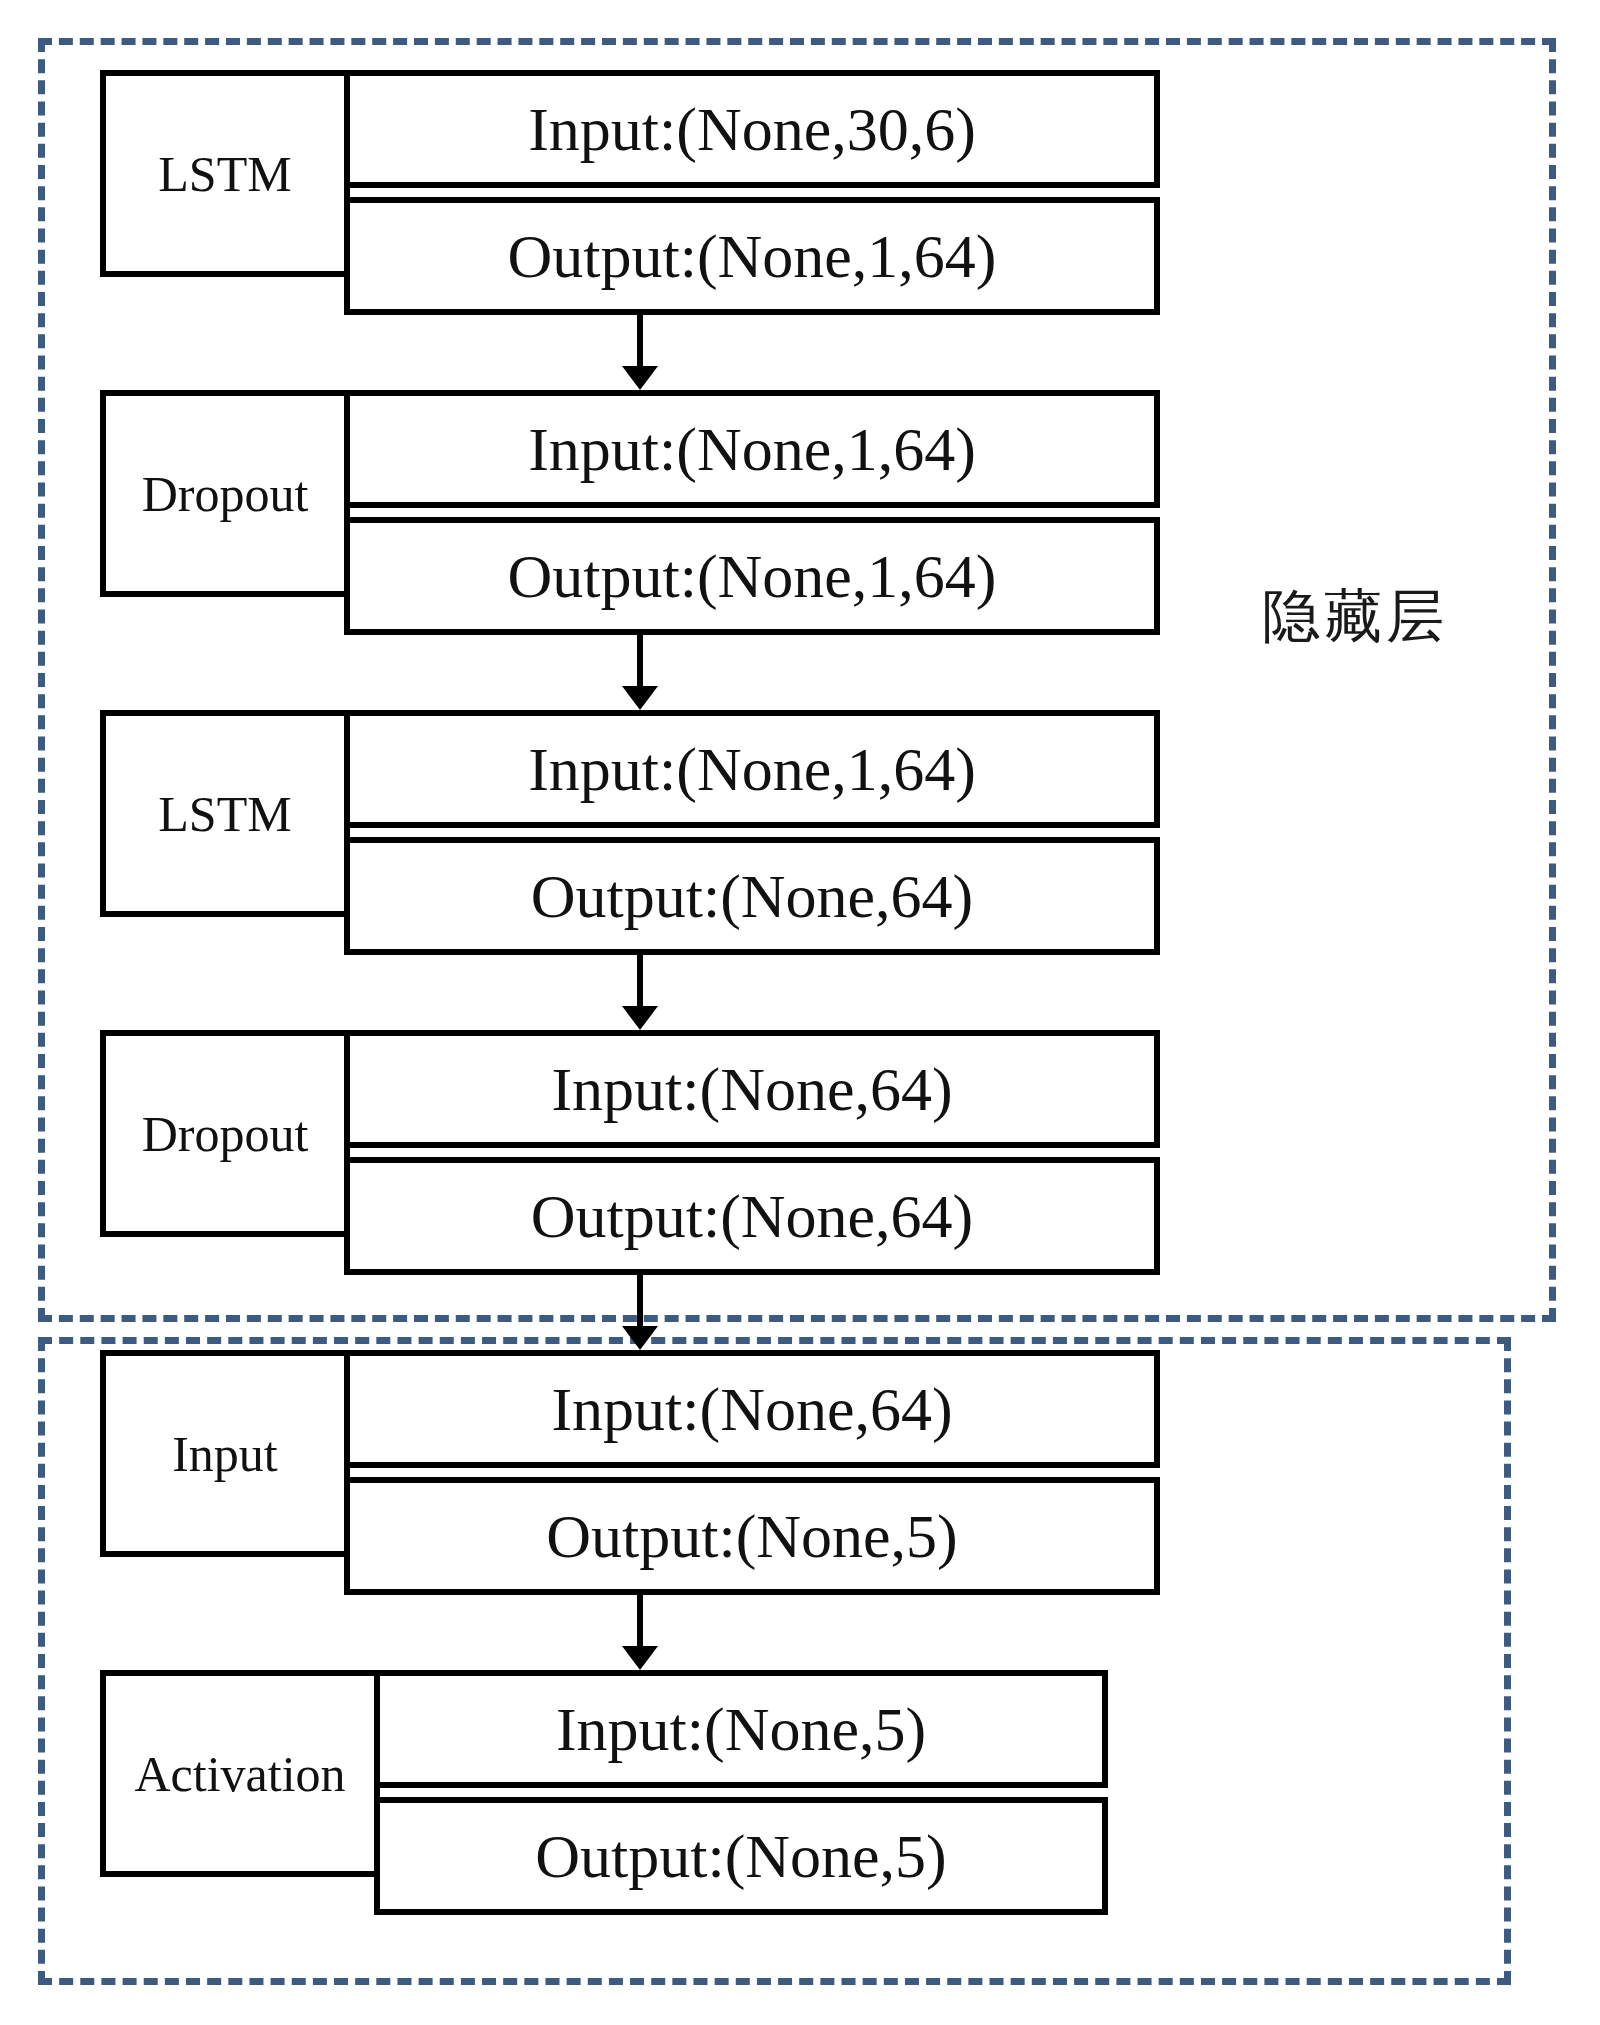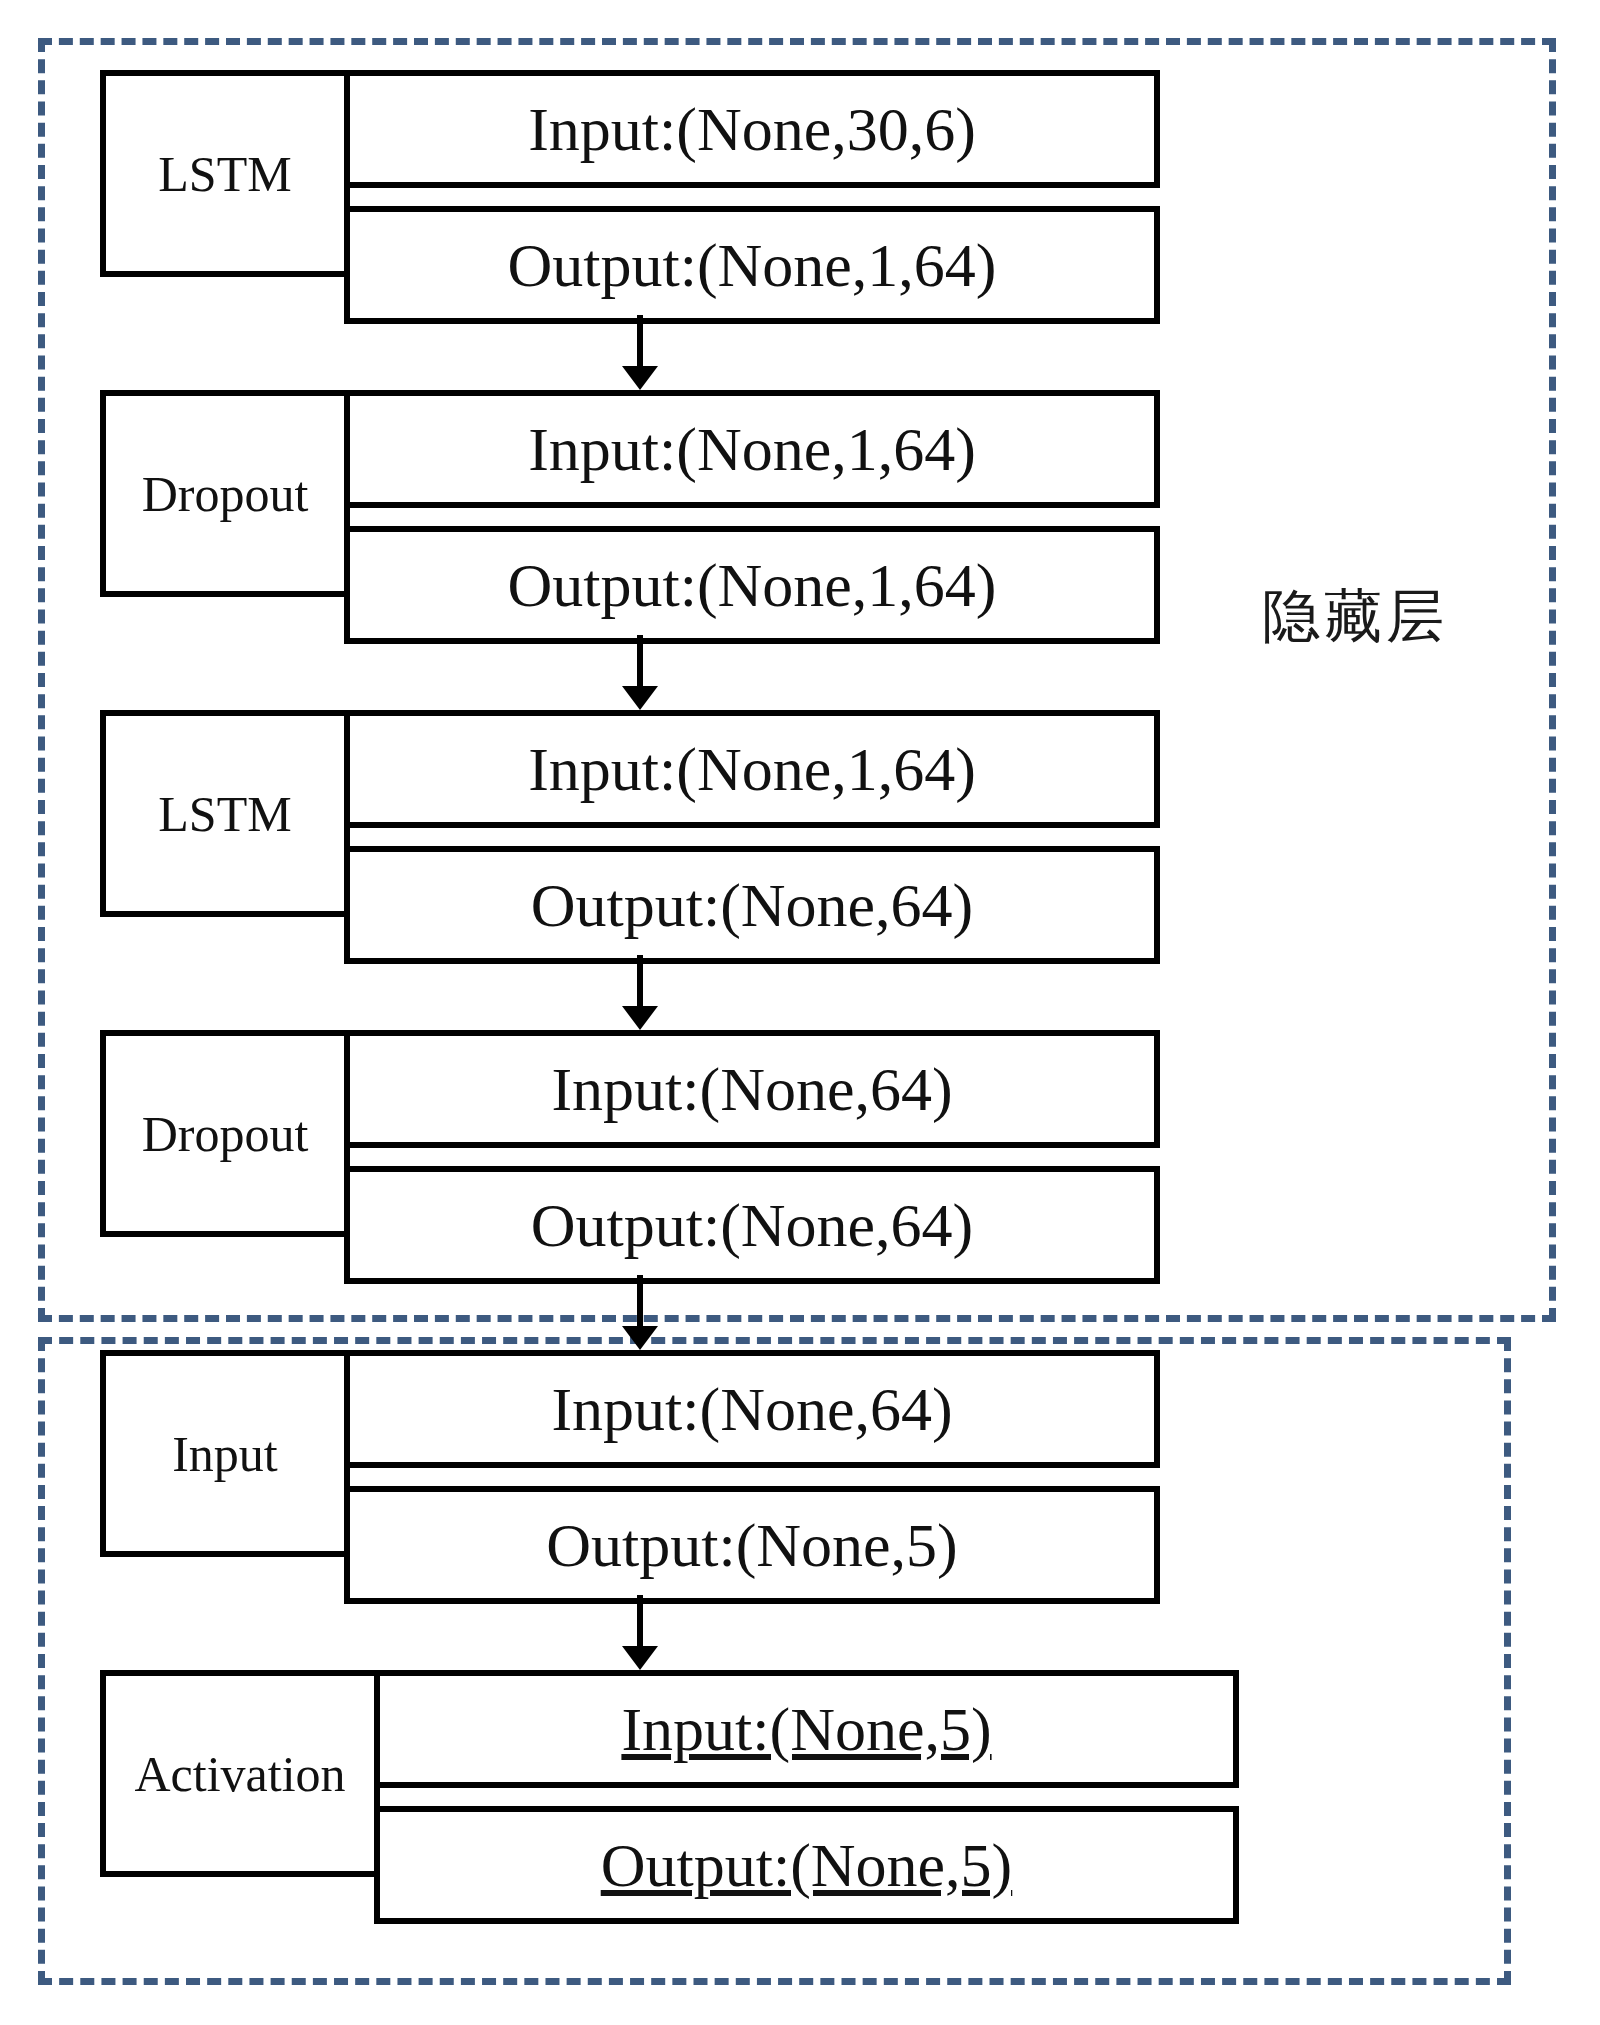--- a/index.html
+++ b/index.html
@@ -66,24 +66,24 @@
     border: 6px solid #000000;
     background: #ffffff;
     box-sizing: border-box;
     display: flex;
     align-items: center;
     justify-content: center;
     font-size: 62px;
     z-index: 2;
   }
   .row-input  { top: 0; }
-  .row-output { top: 127px; margin-top: 9px; }
+  .row-output { top: 127px; }
 
   .layer-block.wide .layer-name { width: 280px; }
-  .layer-block.wide .row { left: 274px; width: 865px; text-decoration: underline; }
+  .layer-block.wide .row { left: 274px; width: 734px; }
 
   
   .arrow {
     position: absolute;
     left: 618px;
     width: 44px;
     z-index: 3;
   }
   .arrow-line {
     position: absolute;

